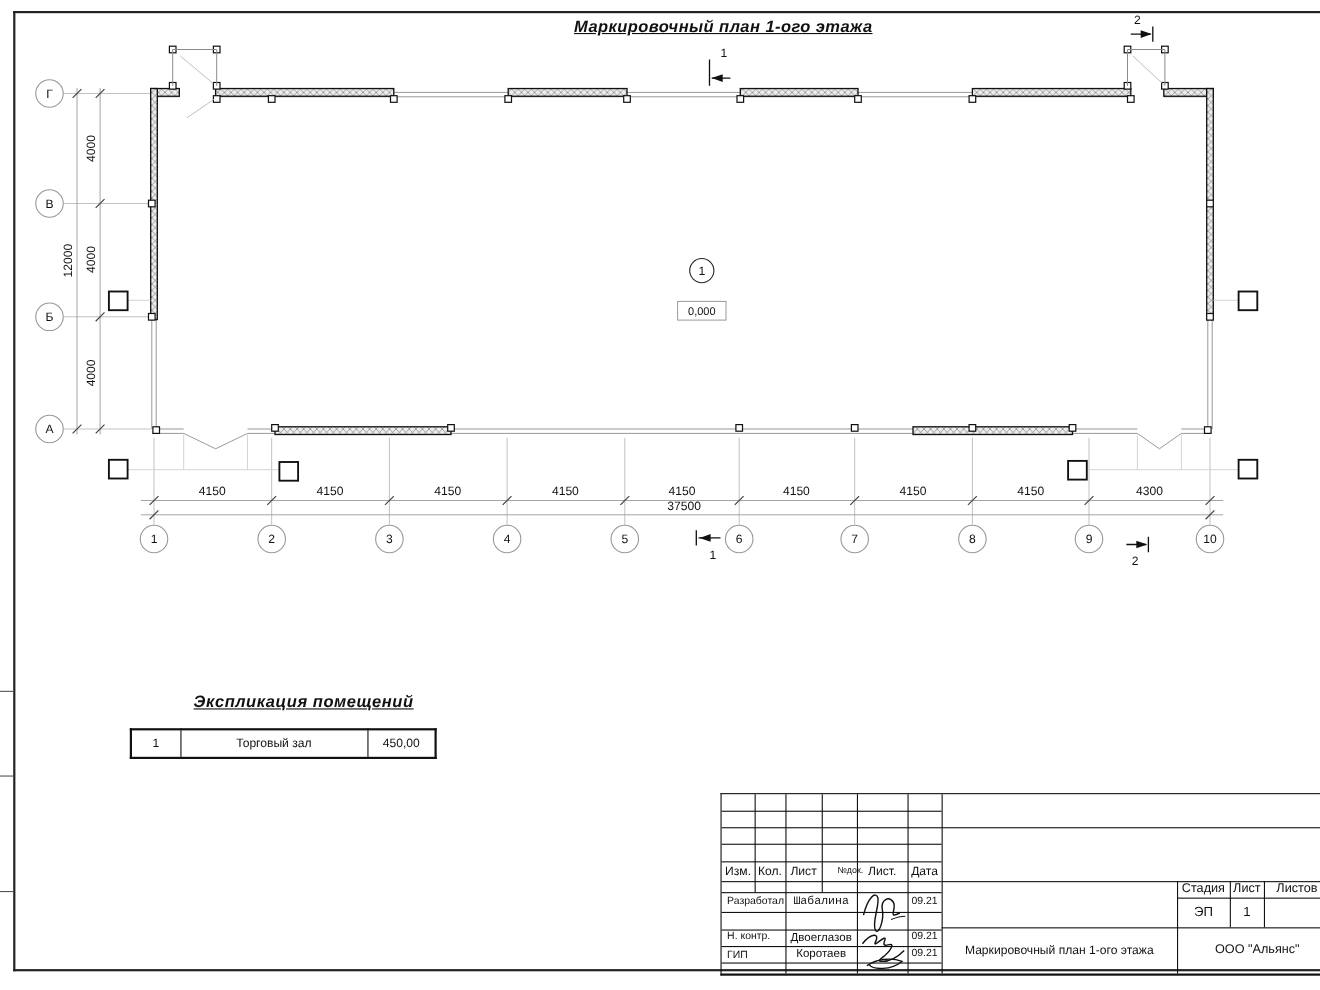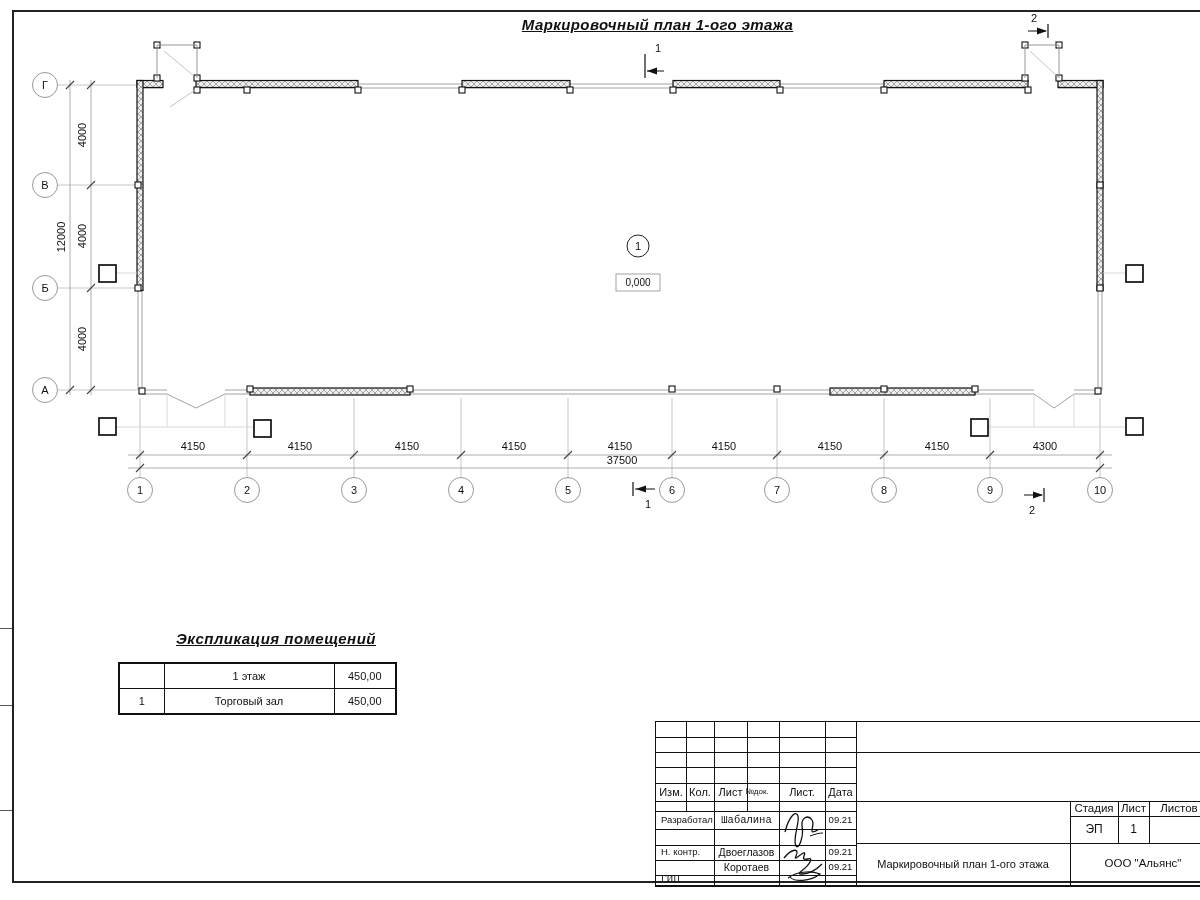--- a/index.html
+++ b/index.html
@@ -234,25 +234,20 @@
 
   <div class="expl-heading">Экспликация  помещений</div>
   <table class="expl">
     <colgroup>
         <col style="width:45px">
         <col style="width:170px">
         <col style="width:62px">
       </colgroup>
     <tbody>
     <tr class="r">
-      <td></td>
-      <td>1 этаж</td>
-      <td>450,00</td>
-    </tr>
-    <tr class="r">
       <td>1</td>
       <td class="name-left">Торговый зал</td>
       <td>450,00</td>
     </tr>
   </tbody>
     </table>
 
   <div class="tb">
 
     <div class="vl" style="left:30px;top:0;height:89px;"></div>
@@ -276,33 +271,33 @@
     <div class="hl" style="left:0;top:153px;width:200px;"></div>
 
     <div class="hl" style="left:0;top:30px;width:560px;"></div>
     <div class="hl" style="left:200px;top:79px;width:360px;height:1.4px;"></div>
     <div class="hl" style="left:414px;top:94px;width:146px;"></div>
     <div class="hl" style="left:200px;top:121px;width:360px;height:1.4px;"></div>
 
     <div class="cell" style="left:0;top:61px;width:30px;height:18px;">Изм.</div>
     <div class="cell" style="left:30px;top:61px;width:28px;height:18px;">Кол.</div>
     <div class="cell" style="left:58px;top:61px;width:33px;height:18px;">Лист</div>
-    <div class="cell" style="left:85px;top:61px;width:32px;height:18px;font-size:8px;">№док.</div>
+    <div class="cell" style="left:101px;top:61px;width:32px;height:18px;font-size:8px;">№док.</div>
     <div class="cell" style="left:123px;top:61px;width:46px;height:18px;">Лист.</div>
     <div class="cell" style="left:169px;top:61px;width:31px;height:18px;">Дата</div>
 
     <div class="cell left" style="left:2px;top:89px;width:56px;height:18px;font-size:9.5px;">Разработал</div>
     <div class="cell" style="left:58px;top:89px;width:65px;height:18px;font-size:10.5px;font-family:Liberation Mono, monospace;">Шабалина</div>
     <div class="cell" style="left:169px;top:89px;width:31px;height:18px;font-size:9.5px;">09.21</div>
 
     <div class="cell left" style="left:2px;top:123px;width:56px;height:15px;font-size:9.5px;">Н. контр.</div>
     <div class="cell" style="left:58px;top:123px;width:65px;height:15px;font-size:10.5px;">Двоеглазов</div>
     <div class="cell" style="left:169px;top:123px;width:31px;height:15px;font-size:9.5px;">09.21</div>
 
-    <div class="cell left" style="left:2px;top:150px;width:56px;height:15px;font-size:9.5px;font-family:Liberation Serif, serif;">ГИП</div>
+    <div class="cell left" style="left:2px;top:140px;width:56px;height:15px;font-size:9.5px;">ГИП</div>
     <div class="cell" style="left:58px;top:138px;width:65px;height:15px;font-size:10.5px;text-align:right;">Коротаев</div>
     <div class="cell" style="left:169px;top:138px;width:31px;height:15px;font-size:9.5px;">09.21</div>
 
     <svg class="sig-svg" style="left:126px;top:84px;" width="42" height="46" viewBox="0 0 42 46">
       <path d="M3,26 C7,10 14,4 16,10 C18,16 10,34 14,40 C17,44 22,30 20,20 C19,12 26,8 30,14 C34,20 24,30 36,24" fill="none" stroke="#111" stroke-width="1.3"></path>
       <path d="M28,30 C33,28 38,27 41,27" fill="none" stroke="#111" stroke-width="1"></path>
     </svg>
     <svg class="sig-svg" style="left:124px;top:122px;" width="46" height="40" viewBox="0 0 46 40">
       <path d="M4,14 C12,4 20,4 16,12 C12,20 28,2 24,12 C21,20 34,10 30,18 C26,26 14,30 22,30 C30,30 38,24 42,20" fill="none" stroke="#111" stroke-width="1.3"></path>
       <path d="M8,34 C16,28 30,26 40,30 C30,38 14,38 10,33" fill="none" stroke="#111" stroke-width="1.2"></path>

